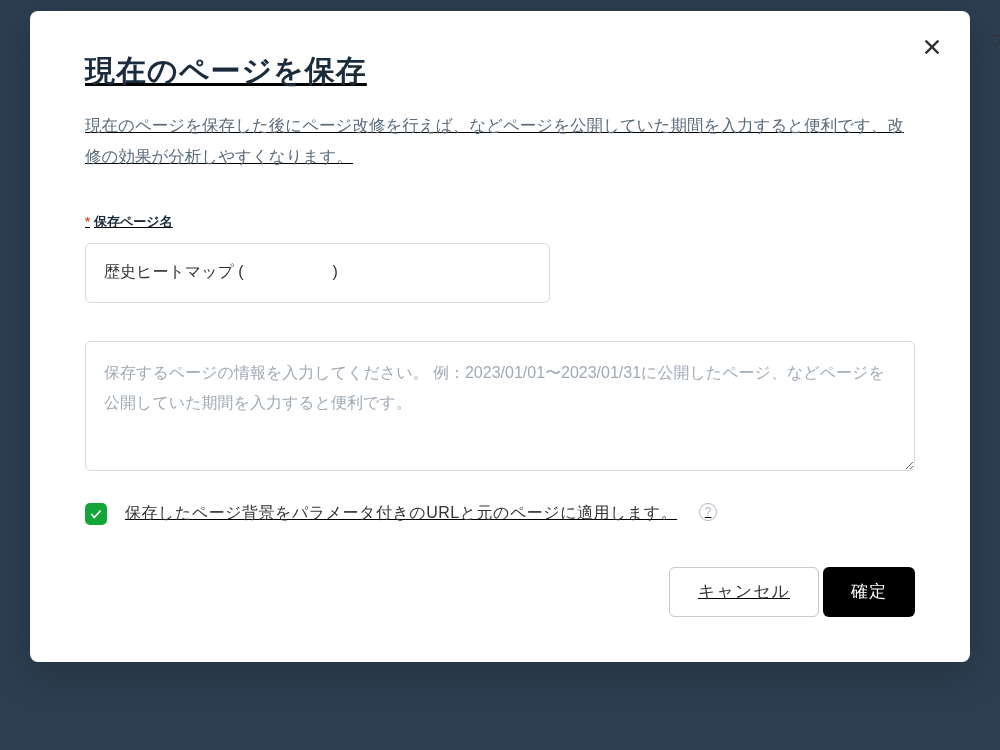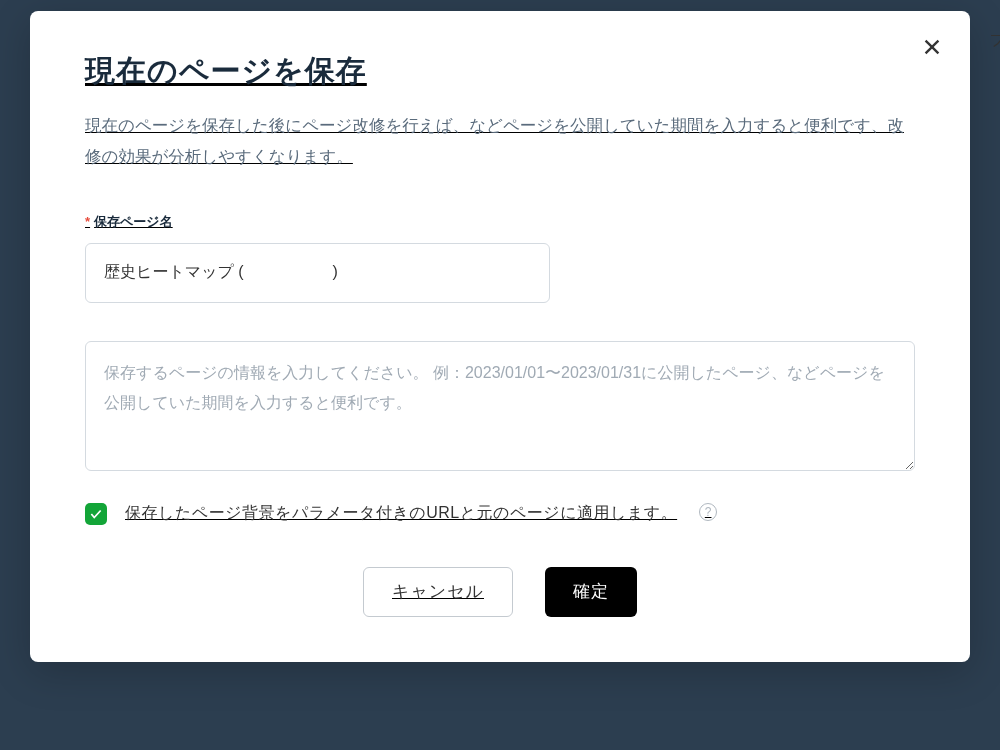--- a/index.html
+++ b/index.html
@@ -141,22 +141,22 @@
       display: inline-flex;
       align-items: center;
       justify-content: center;
       color: #b0b8c0;
       font-size: 12px;
       margin-left: 4px;
       cursor: pointer;
     }
     .button-row {
       display: flex;
-      justify-content: center;
-      gap: 32px;
+      justify-content: flex-end;
+      gap: 4px;
     }
     .btn {
       height: 50px;
       padding: 0 28px;
       border-radius: 6px;
       font-size: 17px;
       font-weight: 500;
       cursor: pointer;
       font-family: inherit;
       letter-spacing: 1px;

